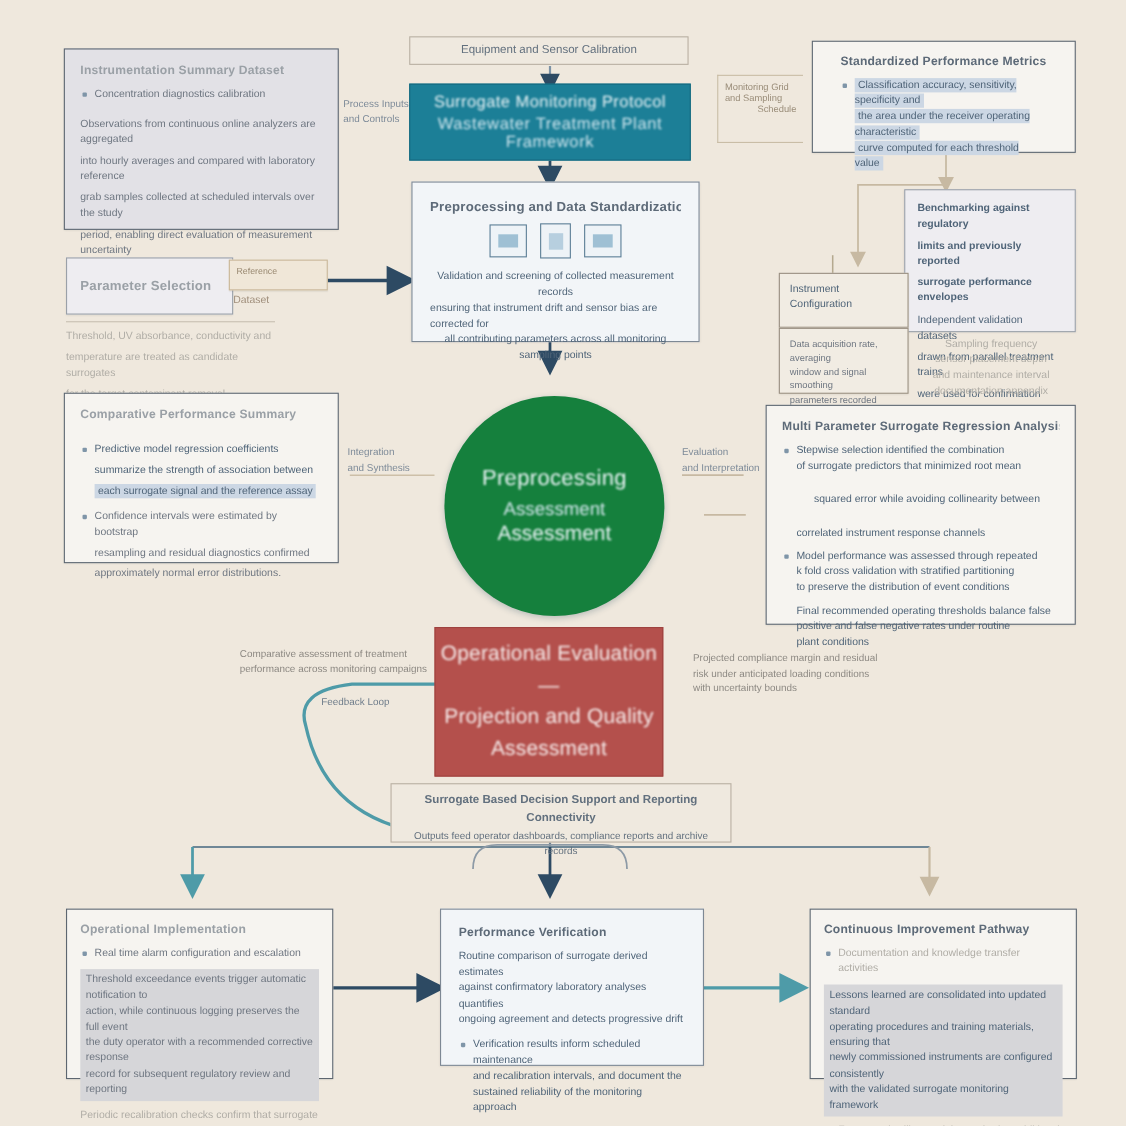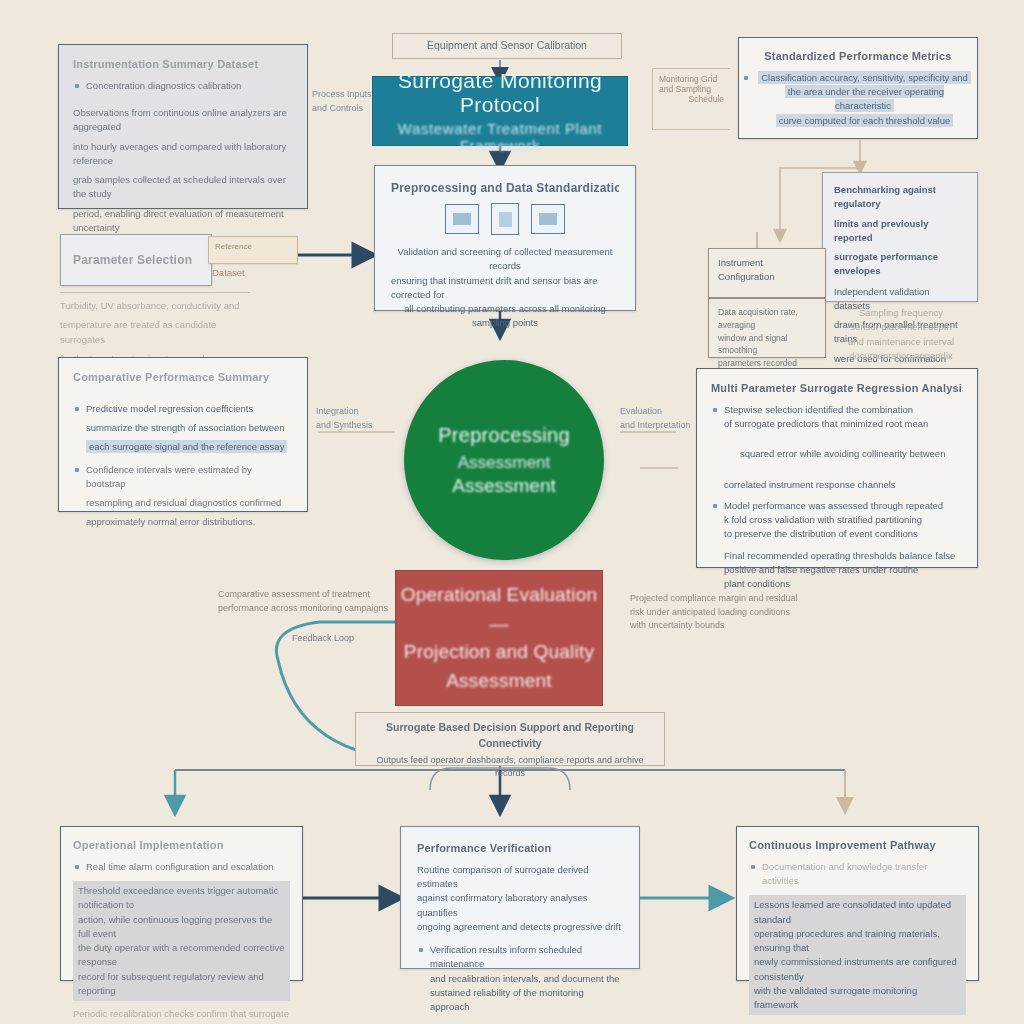--- a/index.html
+++ b/index.html
@@ -47,21 +47,21 @@
   .hl{background:#ccd7e4;padding:1px 3px;}
   .hlg{background:#d6d6d9;padding:3px 5px;display:block;}
 
   
   .tealbar{
     background:#1c7f97;color:#eaf4f7;
     border:1px solid #15697f;
     display:flex;flex-direction:column;align-items:center;justify-content:center;
     text-align:center;
   }
-  .tealbar .l1{font-size:21px;filter:blur(.75px);letter-spacing:.4px;}
+  .tealbar .l1{font-size:15px;filter:blur(.75px);letter-spacing:.4px;}
   .tealbar .l2{font-size:15px;filter:blur(.9px);letter-spacing:.6px;margin-top:3px;color:#cfe6ee;}
 
   
   .circle{
     background:#15803d;border-radius:50%;
     display:flex;flex-direction:column;align-items:center;justify-content:center;
     text-align:center;color:#eef6f9;
     box-shadow:0 2px 6px rgba(20,60,80,.25);
   }
   .circle .c1{font-size:20px;filter:blur(.8px);letter-spacing:.3px;}
@@ -150,21 +150,21 @@
     <path d="M175,770 L175,806" stroke="#4e9ba8" stroke-width="2.5" fill="none" marker-end="url(#mTeal)"></path>
     <path d="M500,770 L500,806" stroke="#2d4a63" stroke-width="2.5" fill="none" marker-end="url(#mNavy)"></path>
     <path d="M845,770 L845,806" stroke="#c7b9a2" stroke-width="2" fill="none" marker-end="url(#mTan)"></path>
 
     <path d="M430,790 Q430,768 452,768 L548,768 Q570,768 570,790" stroke="#8d9aa6" stroke-width="1.6" fill="none"></path>
 
     <path d="M300,898 L392,898" stroke="#2d4a63" stroke-width="3" fill="none" marker-end="url(#mNavy)"></path>
     <path d="M640,898 L722,898" stroke="#4e9ba8" stroke-width="3" fill="none" marker-end="url(#mTeal)"></path>
   </svg>
 
-  <div class="node capbar" style="left:392px;top:33px;width:230px;height:26px;display:flex;align-items:center;justify-content:center;">
+  <div class="node capbar" style="left:372px;top:33px;width:254px;height:26px;display:flex;align-items:center;justify-content:center;">
     <div class="c">Equipment and Sensor Calibration</div>
   </div>
 
   <div class="node tealbar" style="left:372px;top:76px;width:256px;height:70px;">
     <div class="l1">Surrogate Monitoring Protocol</div>
     <div class="l2">Wastewater Treatment Plant Framework</div>
   </div>
 
   <div class="node card bluish" style="left:374px;top:165px;width:262px;height:146px;">
     <div class="inner" style="padding:14px 16px;">
@@ -210,21 +210,21 @@
       <div class="bl g">across the full operating range.</div>
     </div>
   </div>
 
   <div class="node card pale" style="left:60px;top:234px;width:152px;height:52px;display:flex;align-items:center;">
     <div class="ttl dim" style="margin:0;padding-left:12px;font-size:12px;">Parameter Selection</div>
   </div>
 
   <div class="node" style="left:60px;top:292px;width:190px;">
     <div style="border-top:1px solid #c7bfb1;padding-top:6px;">
-      <div class="bl faint">Turbidity, UV absorbance, conductivity and</div>
+      <div class="bl faint">Threshold, UV absorbance, conductivity and</div>
       <div class="bl faint">temperature are treated as candidate surrogates</div>
       <div class="bl faint">for the target contaminant removal performance</div>
     </div>
   </div>
 
   <div class="node tan" style="left:208px;top:236px;width:90px;height:28px;">
     <div class="inner" style="padding:4px 6px;">
       <div class="t1">Reference</div>
     </div>
   </div>
@@ -245,21 +245,21 @@
       </div>
       <div class="bullet">
         <div class="bl g">Confidence intervals were estimated by bootstrap</div>
         <div class="bl g">resampling and residual diagnostics confirmed</div>
         <div class="bl g">approximately normal error distributions.</div>
       </div>
     </div>
   </div>
 
   <div class="node card" style="left:738px;top:37px;width:240px;height:102px;">
-    <div class="inner" style="padding:11px 3px;text-align:center;">
+    <div class="inner" style="padding:11px 25px;">
       <div class="ttl">Standardized Performance Metrics</div>
       <div class="bullet">
         <div class="bl" style="margin:0;"><span class="hl">Classification accuracy, sensitivity, specificity and</span></div>
         <div class="bl" style="margin:0;"><span class="hl">the area under the receiver operating characteristic</span></div>
         <div class="bl" style="margin:0;"><span class="hl">curve computed for each threshold value</span></div>
       </div>
     </div>
   </div>
 
   <div class="node" style="left:652px;top:68px;width:78px;border-left:1px solid #c9bda6;border-top:1px solid #c9bda6;border-bottom:1px solid #c9bda6;height:62px;">

